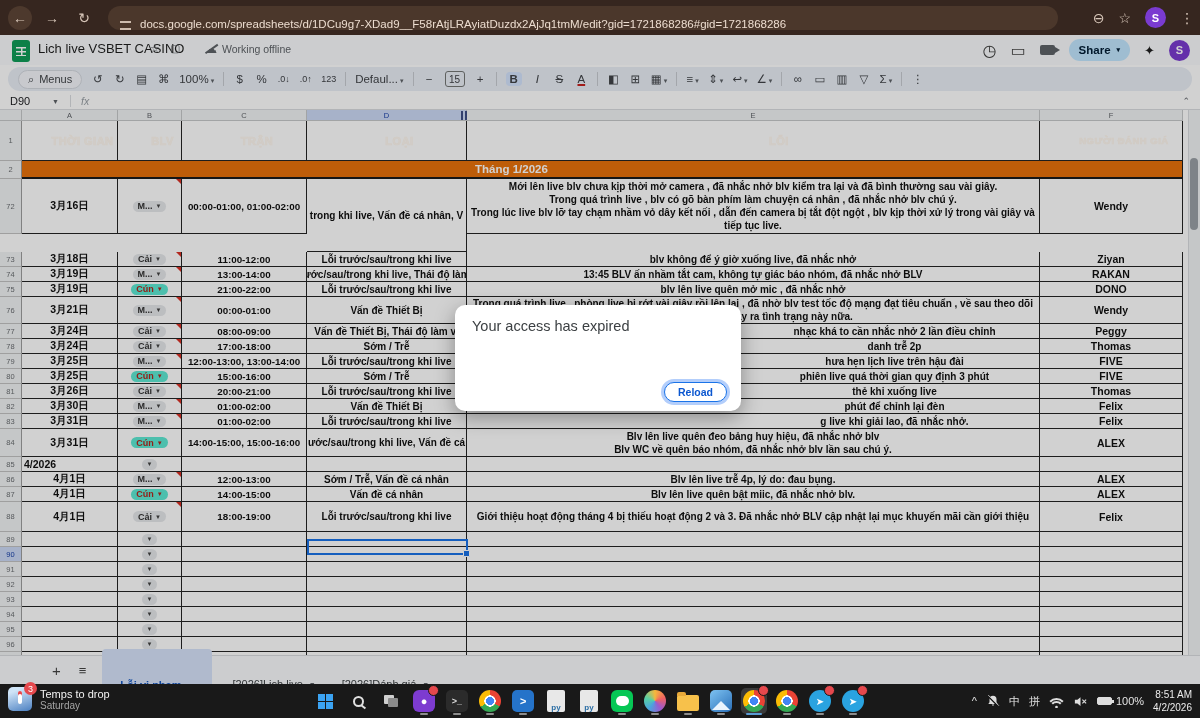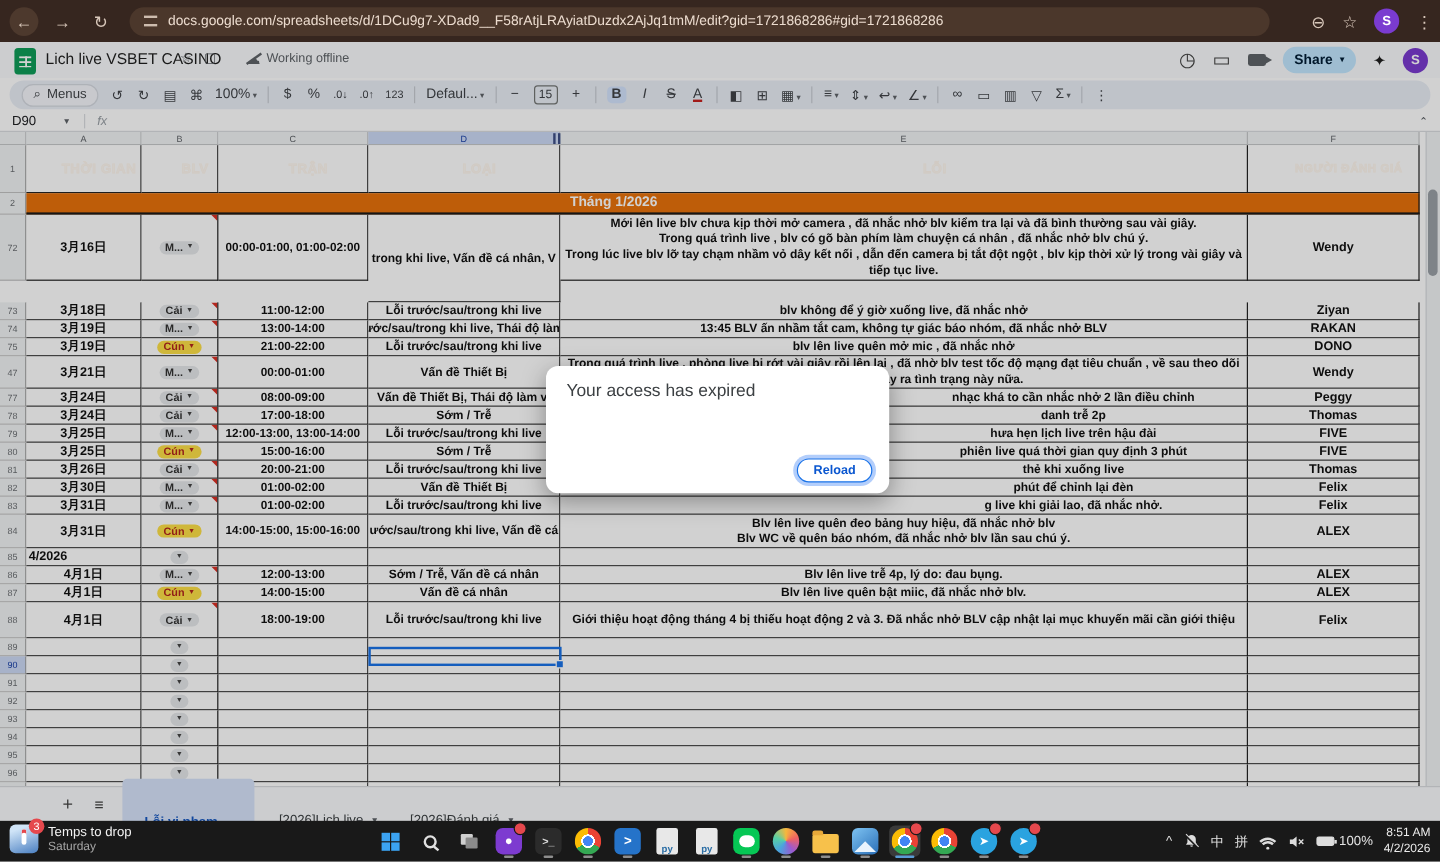--- a/index.html
+++ b/index.html
@@ -3,21 +3,21 @@
 <meta charset="utf-8">
 <style>
   * { margin:0; padding:0; box-sizing:border-box; }
   body { font-family:"Liberation Sans", sans-serif; background:#000; }
   #app { position:relative; width:1200px; height:718px; overflow:hidden; background:#fff; }
 
   
   .browser-bar { position:absolute; left:0; top:0; width:1200px; height:35px; background:#36261f; display:flex; align-items:center; }
   .nav-btn { width:24px; height:24px; border-radius:50%; display:flex; align-items:center; justify-content:center; color:#d8c7ba; font-size:14px; margin-left:8px; }
   .nav-btn.back { background:#4d392d; }
-  .addr-pill { margin-left:12px; width:950px; height:24px; background:#4b372b; border-radius:13px; display:flex; align-items:center; padding:0 12px; }
+  .addr-pill { margin-left:12px; width:950px; height:24px; background:#4b372b; border-radius:13px; display:flex; align-items:flex-end; padding:0 12px; }
   .tune-ic { width:11px; height:9px; border-top:2px solid #cdbcae; border-bottom:2px solid #cdbcae; margin-right:9px; }
   .url-text { color:#ecdccf; font-size:11.5px; white-space:nowrap; overflow:hidden; }
   .br-right { position:absolute; right:6px; top:0; height:35px; display:flex; align-items:center; gap:14px; color:#d8c7ba; font-size:14px; }
   .avatar { width:21px; height:21px; border-radius:50%; background:#7a3bd0; color:#fff; font-size:11px; font-weight:bold; display:flex; align-items:center; justify-content:center; }
 
   
   .docs-header { position:absolute; left:0; top:35px; width:1200px; height:30px; background:#f9fbfd; }
   .sheets-logo { position:absolute; left:12px; top:5px; width:18px; height:22px; background:#0f9d58; border-radius:3px; }
   .sheets-logo:after { content:""; position:absolute; left:4px; top:7px; width:10px; height:9px; background:
      linear-gradient(#fff,#fff) 0 0/10px 1.5px no-repeat,
@@ -73,21 +73,21 @@
   .t-a { font-size:10.5px; font-weight:bold; color:#111; }
   .t-a.left { justify-content:flex-start; padding-left:2px; }
   .t-c { font-size:9.8px; font-weight:bold; color:#111; white-space:nowrap; }
   .t-d { font-size:10px; font-weight:bold; color:#111; white-space:nowrap; }
   .t-e { font-size:10px; font-weight:600; color:#111; text-align:center; line-height:1.3; padding:0 2px; }
   .t-e.pad { padding-left:285px; }
   .t-f { font-size:10.5px; font-weight:bold; color:#111; }
   .bcell { position:relative; }
   .chip { display:flex; align-items:center; gap:3px; background:#e6e8eb; border-radius:6px; height:11px; padding:0 5px; font-size:9px; color:#333; font-weight:bold; }
   .chip .ar { font-size:6px; color:#444; }
-  .chip.red { background:#fde047; color:#b3261e; }
+  .chip.red { background:#5eead4; color:#b3261e; }
   .chip.red .ar { color:#b3261e; }
   .corner { position:absolute; right:0; top:0; border-left:5px solid transparent; border-top:5px solid #d93025; }
   .sel-box { position:absolute; left:307px; top:429px; width:161px; height:16px; border:2px solid #1a73e8; }
   .sel-box:after { content:""; position:absolute; right:-4px; bottom:-4px; width:5px; height:5px; background:#1a73e8; border:1px solid #fff; border-radius:1px; }
   .vscroll { position:absolute; right:0; top:0; width:12px; height:545px; background:#f1f3f4; border-left:1px solid #dadce0; }
   .vthumb { position:absolute; right:2px; top:48px; width:8px; height:72px; background:#9aa0a6; border-radius:4px; }
 
   
   .tabbar { position:absolute; left:0; top:655px; width:1200px; height:29px; background:#f9fbfd; border-top:1px solid #dadce0; display:flex; align-items:center; font-size:11px; color:#3c4043; }
   .tb-plus { margin-left:52px; font-size:15px; color:#444; }
@@ -362,21 +362,21 @@
           <div class="cell t-c" style="width: 125px; height: 15px;">21:00-22:00</div>
           <div class="cell t-d" style="width: 160px; height: 15px;">Lỗi trước/sau/trong khi live</div>
           <div class="cell t-e" style="width: 573px; height: 15px;">
             <div>
               <div>blv lên live quên mở mic , đã nhắc nhở</div>
             </div>
           </div>
           <div class="cell t-f" style="width: 143px; height: 15px;">DONO</div>
         </div>
         <div class="row">
-          <div class="cell gut" style="width: 22px; height: 27px;">47</div>
+          <div class="cell gut" style="width: 22px; height: 27px;">76</div>
           <div class="cell t-a" style="width: 96px; height: 27px;">3月21日</div>
           <div class="cell bcell" style="width: 64px; height: 27px;">
             <div class="chip">
               <div>M...</div>
               <div class="ar">▼</div>
             </div>
             <div class="corner"></div>
           </div>
           <div class="cell t-c" style="width: 125px; height: 27px;">00:00-01:00</div>
           <div class="cell t-d" style="width: 160px; height: 27px;">Vấn đề Thiết Bị</div>

